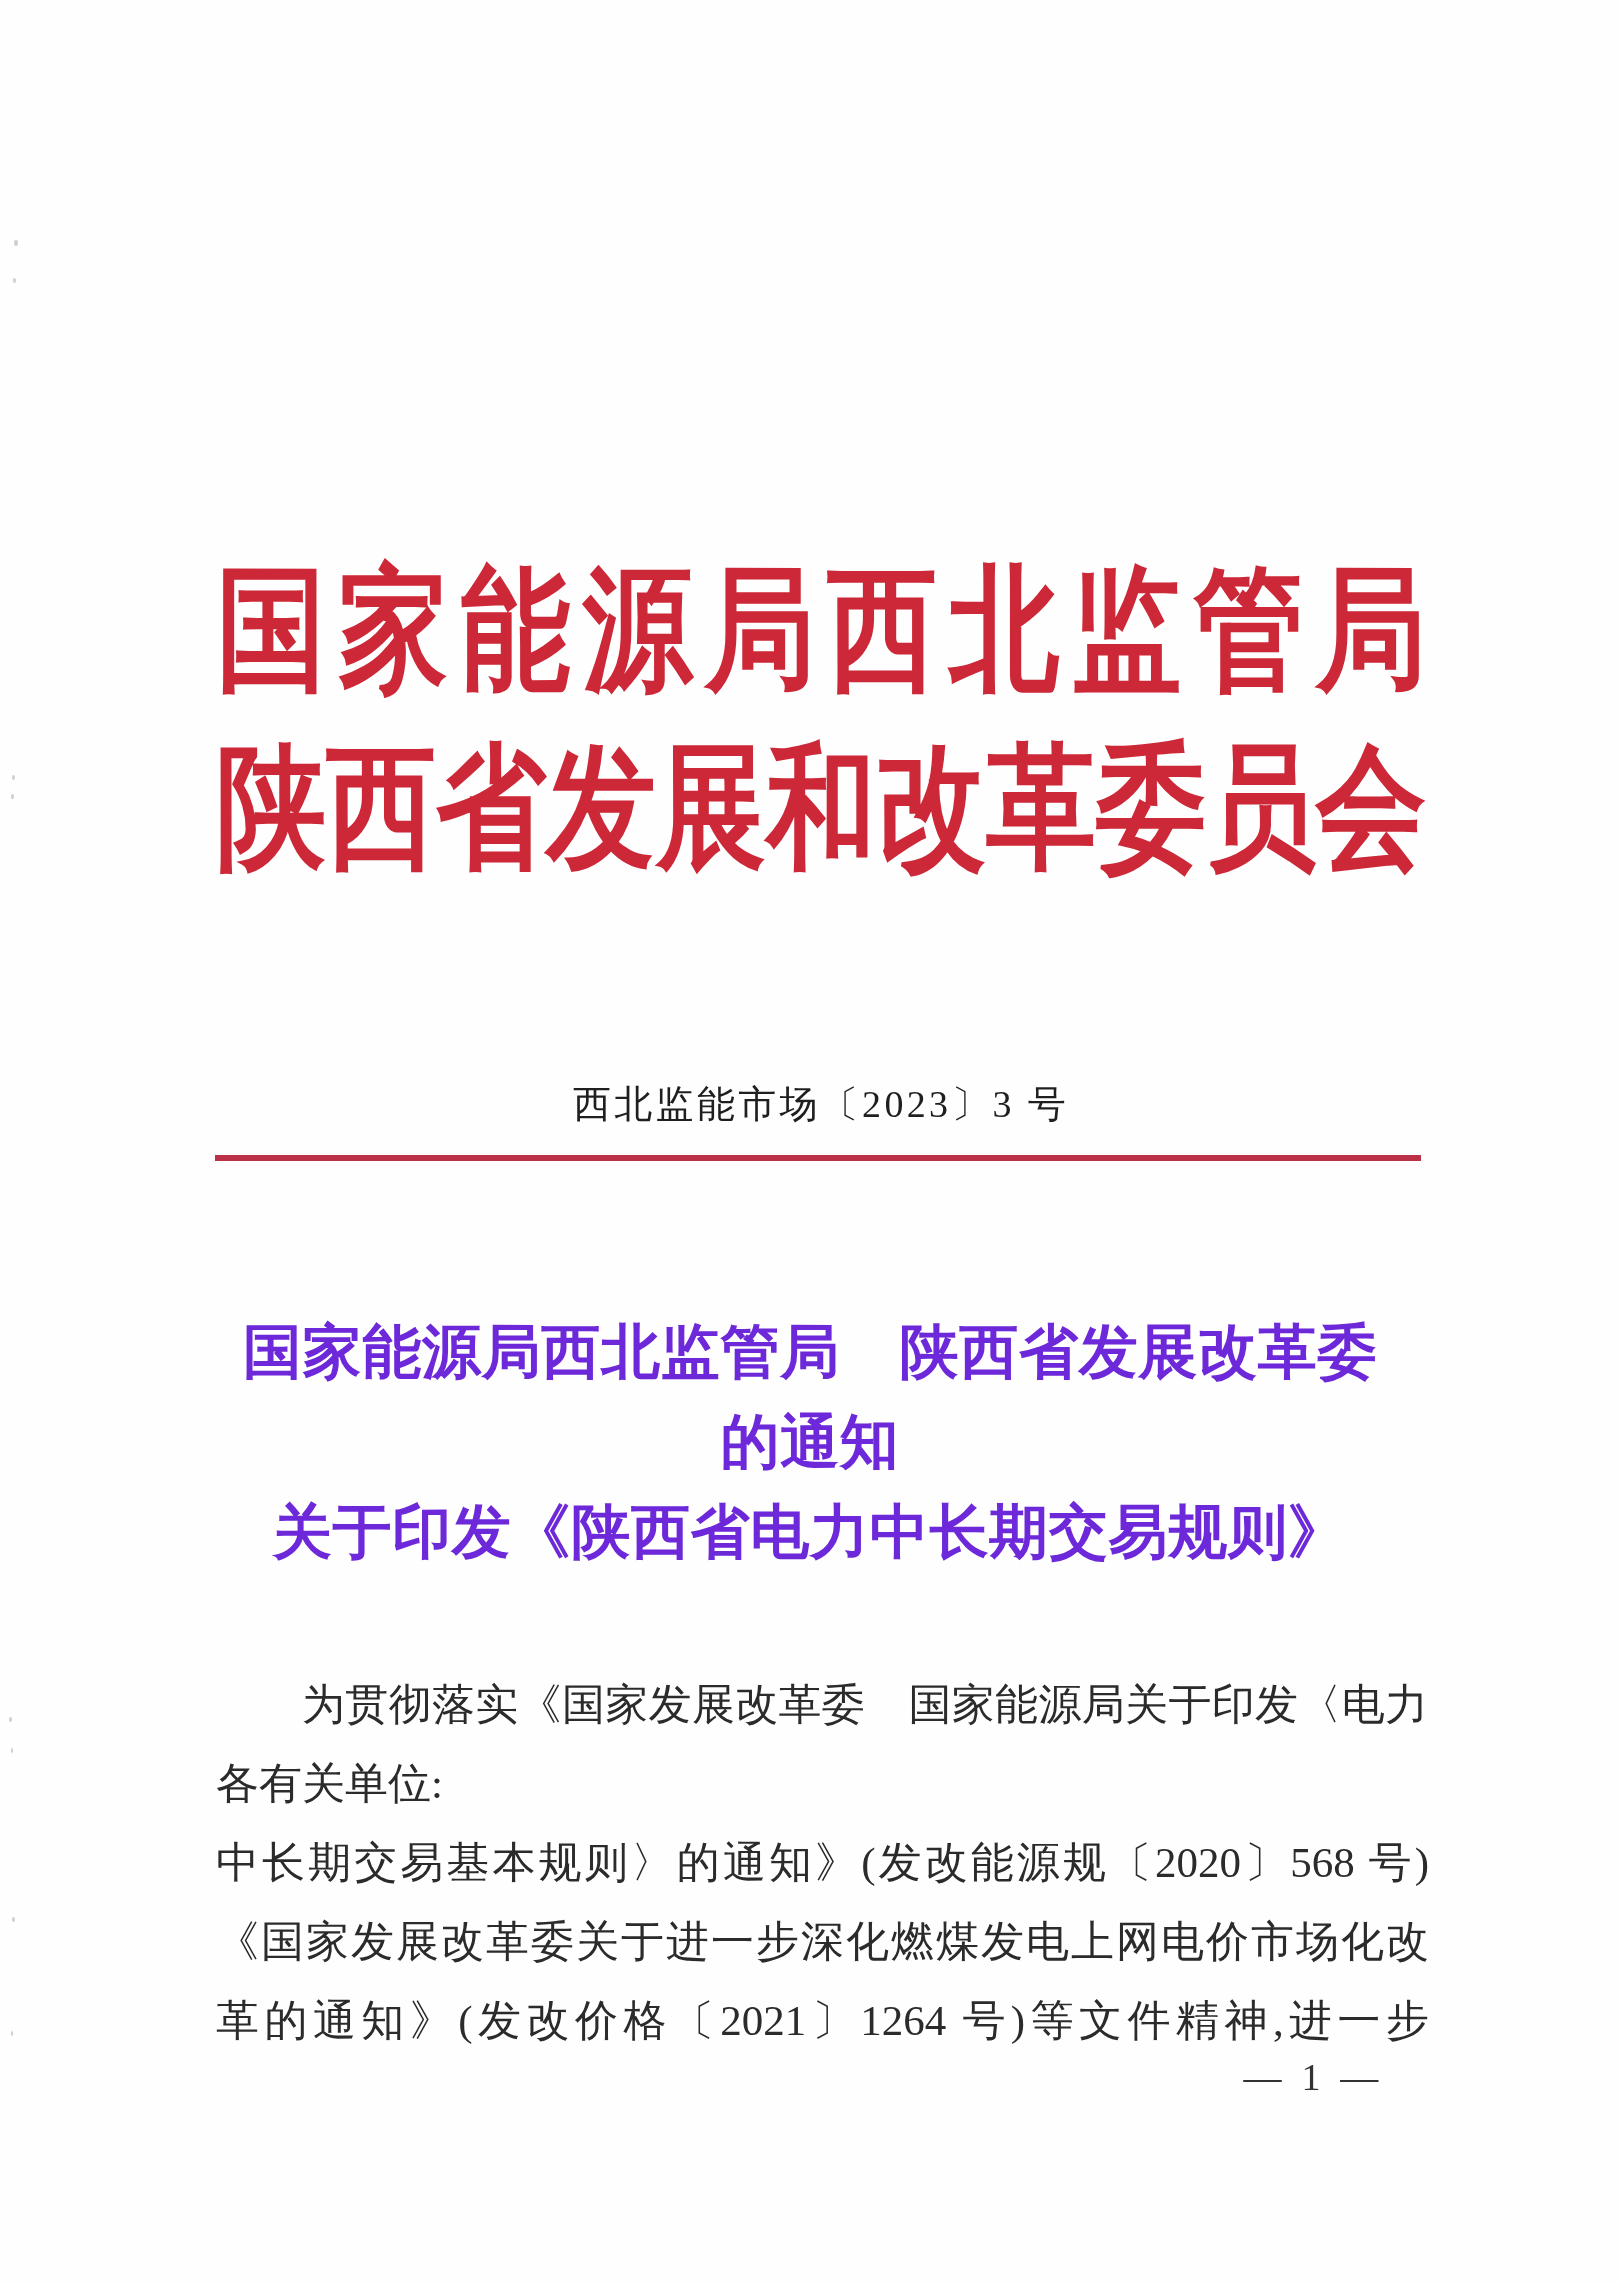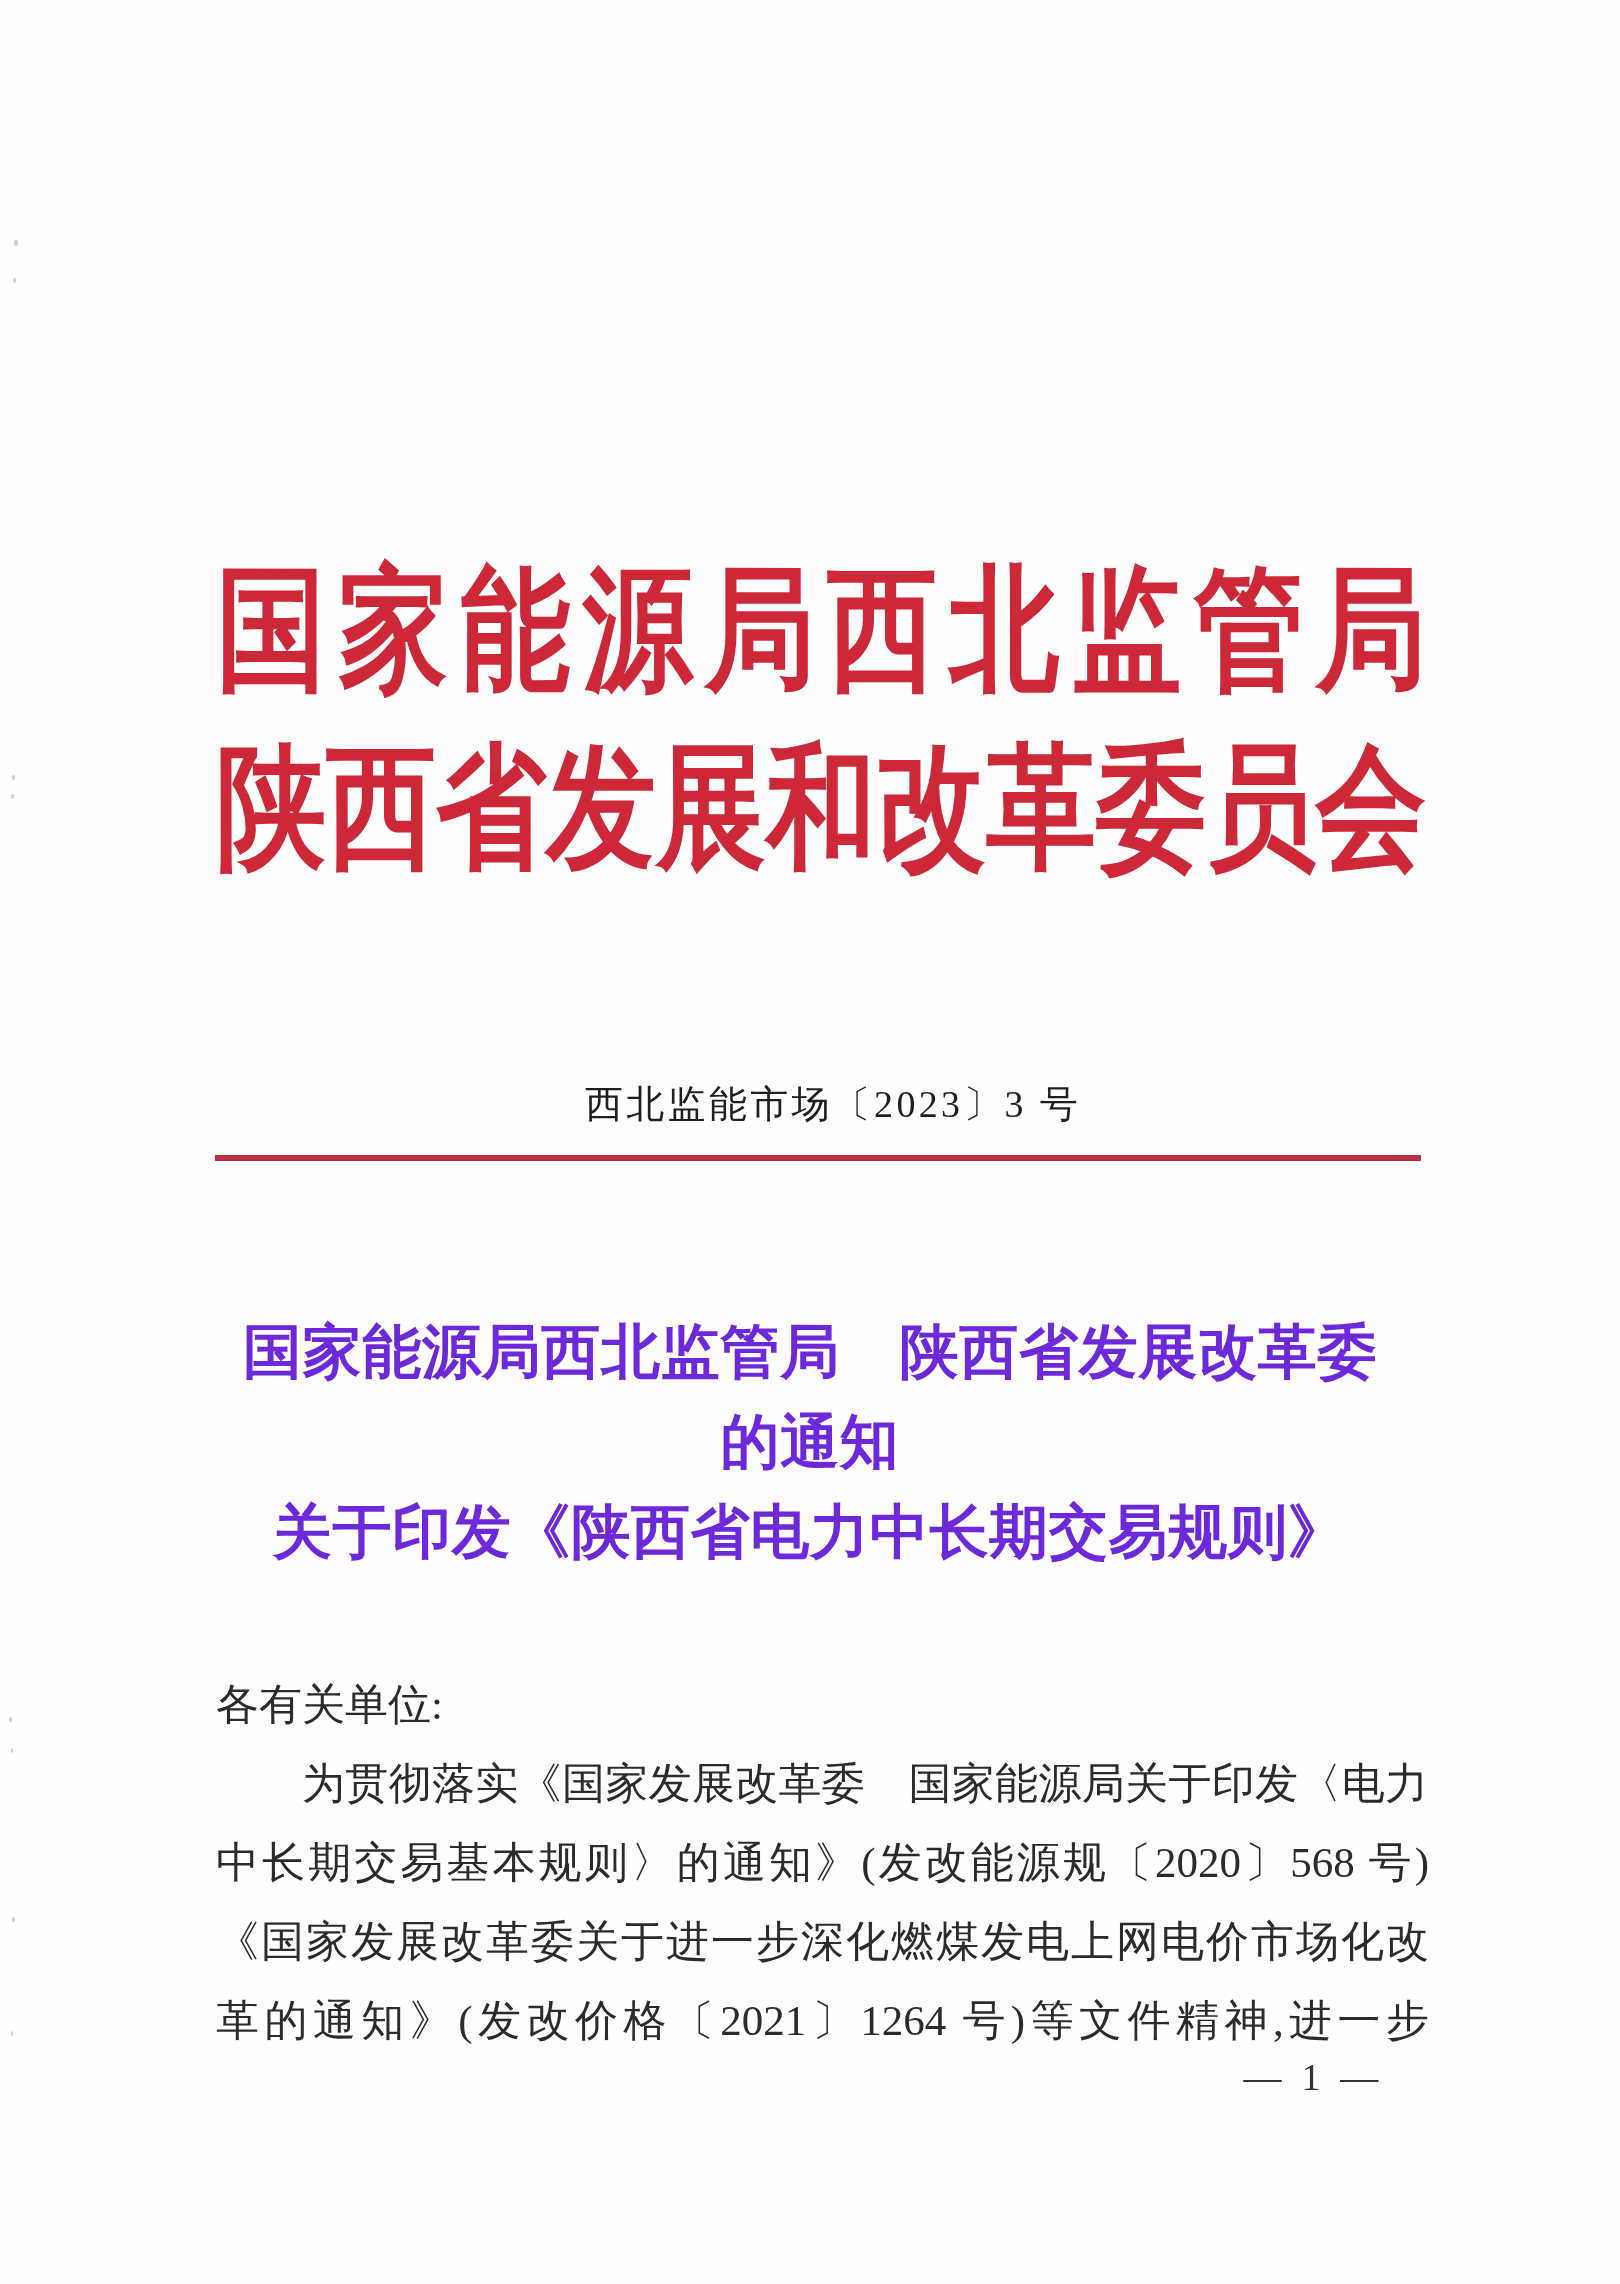--- a/index.html
+++ b/index.html
@@ -20,21 +20,21 @@
     font-size:110px; font-weight:bold;
     color:#cd2837;
     transform:scaleY(1.23);
     white-space:nowrap;
   }
   .org-line-1 { top:562px; }
   .org-line-2 { top:740px; }
   
   .doc-number {
     position:absolute;
-    left:228px; width:1210px; top:1079px; height:52px;
+    left:216px; width:1210px; top:1079px; height:52px;
     text-align:center;
     font-size:38px; letter-spacing:3.3px;
     color:#1f1f1f;
   }
   
   .red-rule {
     position:absolute;
     left:215px; top:1155px;
     width:1206px; height:5.9px;
     background:#bb2f47;
@@ -111,22 +111,22 @@
 
   <div class="red-rule"></div>
 
   <div class="doc-title">
     <div>国家能源局西北监管局　陕西省发展改革委</div>
     <div>的通知</div>
     <div>关于印发《陕西省电力中长期交易规则》</div>
   </div>
 
   <div class="body-block">
+    <div class="body-line justify indent">为贯彻落实《国家发展改革委　国家能源局关于印发〈电力</div>
     <div class="body-line">各有关单位:</div>
-    <div class="body-line justify indent">为贯彻落实《国家发展改革委　国家能源局关于印发〈电力</div>
     <div class="body-line justify">中长期交易基本规则〉的通知》(发改能源规〔2020〕568 号)</div>
     <div class="body-line justify">《国家发展改革委关于进一步深化燃煤发电上网电价市场化改</div>
     <div class="body-line justify">革的通知》(发改价格〔2021〕1264 号)等文件精神,进一步</div>
   </div>
 
   <div class="page-number">— 1 —</div>
 
   <div class="speck" style="left:14.4px;top:240px;width:3.3px;height:5.9px;"></div>
   <div class="speck" style="left:13px;top:278px;width:3.3px;height:5.2px;"></div>
   <div class="speck" style="left:11.8px;top:775px;width:3.3px;height:5.2px;"></div>

